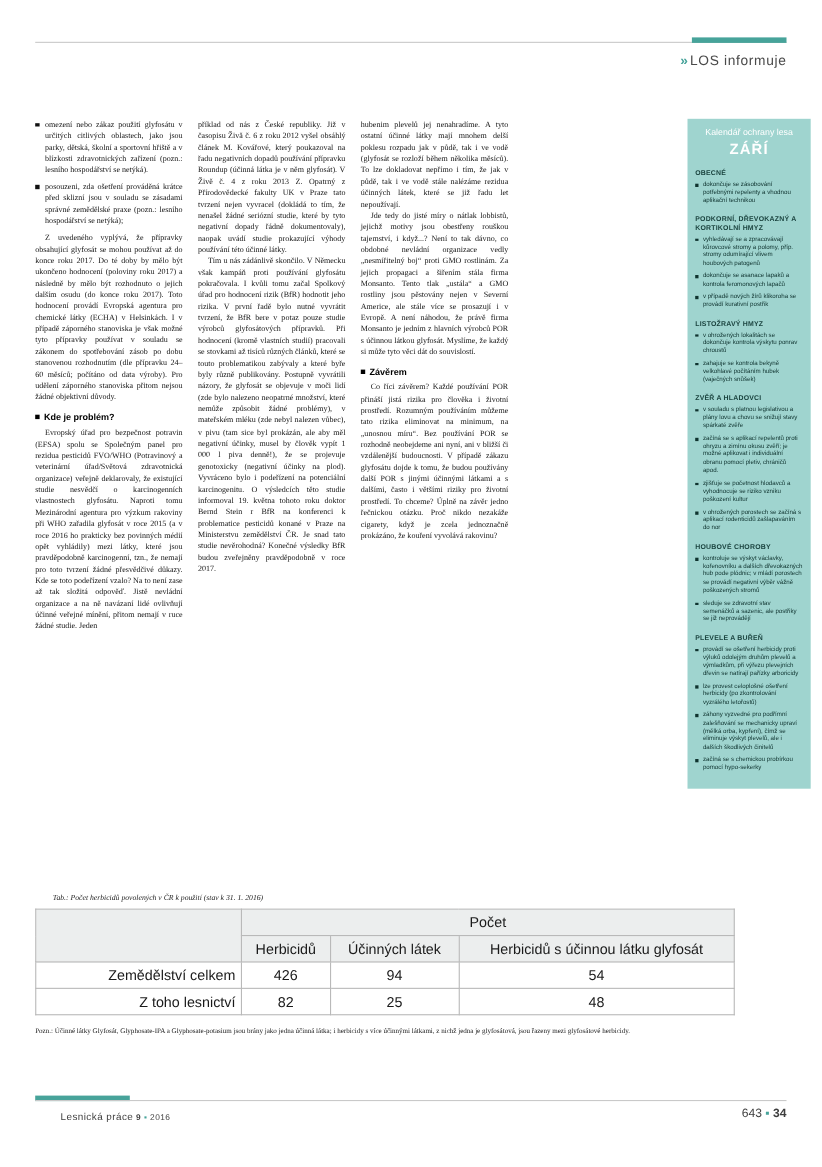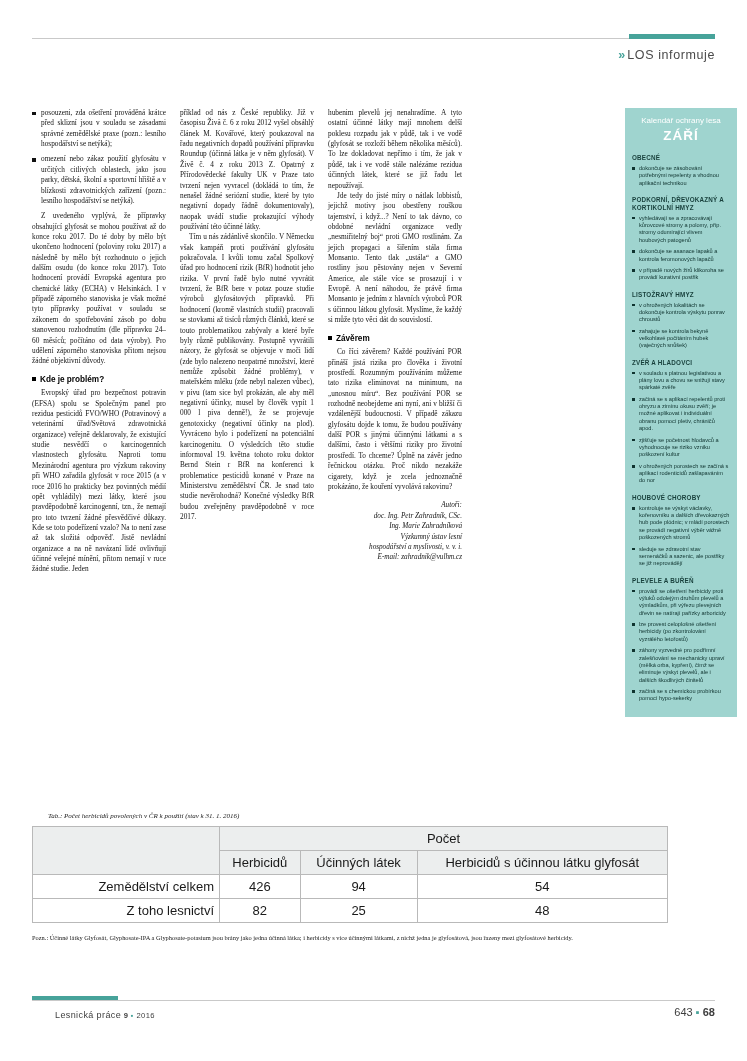--- a/index.html
+++ b/index.html
@@ -249,46 +249,38 @@
 <div class="page">
 
   <div class="header-rule"></div>
   <div class="header-accent"></div>
   <div class="header-title">
     <span class="chev">»</span><span>LOS informuje</span>
   </div>
 
   <div class="col" id="col1">
     <ul class="bullets">
+      <li>omezení nebo zákaz použití glyfosátu v určitých citlivých oblastech, jako jsou parky, dětská, školní a sportovní hřiště a v blízkosti zdravotnických zařízení (pozn.: lesního hospodářství se netýká).</li>
       <li>posouzeni, zda ošetření prováděná krátce před sklizní jsou v souladu se zásadami správné zemědělské praxe (pozn.: lesního hospodářství se netýká);</li>
-      <li>omezení nebo zákaz použití glyfosátu v určitých citlivých oblastech, jako jsou parky, dětská, školní a sportovní hřiště a v blízkosti zdravotnických zařízení (pozn.: lesního hospodářství se netýká).</li>
     </ul>
     <p>Z uvedeného vyplývá, že přípravky obsahující glyfosát se mohou používat až do konce roku 2017. Do té doby by mělo být ukončeno hodnocení (poloviny roku 2017) a následně by mělo být rozhodnuto o jejich dalším osudu (do konce roku 2017). Toto hodnocení provádí Evropská agentura pro chemické látky (ECHA) v Helsinkách. I v případě záporného stanoviska je však možné tyto přípravky používat v souladu se zákonem do spotřebování zásob po dobu stanovenou rozhodnutím (dle přípravku 24–60 měsíců; počítáno od data výroby). Pro udělení záporného stanoviska přitom nejsou žádné objektivní důvody.</p>
     <h4><span class="sq"></span><span>Kde je problém?</span></h4>
     <p>Evropský úřad pro bezpečnost potravin (EFSA) spolu se Společným panel pro rezidua pesticidů FVO/WHO (Potravinový a veterinární úřad/Světová zdravotnická organizace) veřejně deklarovaly, že existující studie nesvědčí o karcinogenních vlastnostech glyfosátu. Naproti tomu Mezinárodní agentura pro výzkum rakoviny při WHO zařadila glyfosát v roce 2015 (a v roce 2016 ho prakticky bez povinných médií opět vyhládily) mezi látky, které jsou pravděpodobně karcinogenní, tzn., že nemají pro toto tvrzení žádné přesvědčivé důkazy. Kde se toto podeřízení vzalo? Na to není zase až tak složitá odpověď. Jistě nevládní organizace a na ně navázaní lidé ovlivňují účinné veřejné mínění, přitom nemají v ruce žádné studie. Jeden</p>
   </div>
 
   <div class="col" id="col2">
     <p class="noindent">příklad od nás z České republiky. Již v časopisu Živă č. 6 z roku 2012 vyšel obsáhlý článek M. Kovářové, který poukazoval na řadu negativních dopadů používání přípravku Roundup (účinná látka je v něm glyfosát). V Živě č. 4 z roku 2013 Z. Opatrný z Přírodovědecké fakulty UK v Praze tato tvrzení nejen vyvracel (dokládá to tím, že nenašel žádné seriózní studie, které by tyto negativní dopady řádně dokumentovaly), naopak uvádí studie prokazující výhody používání této účinné látky.</p>
     <p>Tím u nás zádánlivě skončilo. V Německu však kampáň proti používání glyfosátu pokračovala. I kvůli tomu začal Spolkový úřad pro hodnocení rizik (BfR) hodnotit jeho rizika. V první řadě bylo nutné vyvrátit tvrzení, že BfR bere v potaz pouze studie výrobců glyfosátových přípravků. Při hodnocení (kromě vlastních studií) pracovali se stovkami až tisíců různých článků, které se touto problematikou zabývaly a které byře byly různě publikovány. Postupně vyvrátili názory, že glyfosát se objevuje v moči lidí (zde bylo nalezeno neopatrné množství, které nemůže způsobit žádné problémy), v mateřském mléku (zde nebyl nalezen vůbec), v pivu (tam sice byl prokázán, ale aby měl negativní účinky, musel by člověk vypít 1 000 l piva denně!), že se projevuje genotoxicky (negativní účinky na plod). Vyvráceno bylo i podeřízení na potenciální karcinogenitu. O výsledcích těto studie informoval 19. května tohoto roku doktor Bernd Stein r BfR na konferenci k problematice pesticidů konané v Praze na Ministerstvu zemědělství ČR. Je snad tato studie nevěrohodná? Konečné výsledky BfR budou zveřejněny pravděpodobně v roce 2017.</p>
   </div>
 
   <div class="col" id="col3">
     <p class="noindent">hubenim plevelů jej nenahradíme. A tyto ostatní účinné látky mají mnohem delší poklesu rozpadu jak v půdě, tak i ve vodě (glyfosát se rozloží během několika měsíců). To lze dokladovat nepřímo i tím, že jak v půdě, tak i ve vodě stále nalézáme rezidua účinných látek, které se již řadu let nepoužívají.</p>
     <p>Jde tedy do jisté míry o nátlak lobbistů, jejichž motivy jsou obestřeny rouškou tajemství, i když...? Není to tak dávno, co obdobné nevládní organizace vedly „nesmiřitelný boj“ proti GMO rostlinám. Za jejich propagaci a šiřením stála firma Monsanto. Tento tlak „ustála“ a GMO rostliny jsou pěstovány nejen v Severní Americe, ale stále více se prosazují i v Evropě. A není náhodou, že právě firma Monsanto je jedním z hlavních výrobců POR s účinnou látkou glyfosát. Myslíme, že každý si může tyto věci dát do souvislostí.</p>
     <h4><span class="sq"></span><span>Závěrem</span></h4>
     <p>Co říci závěrem? Každé používání POR přináší jistá rizika pro člověka i životní prostředí. Rozumným používáním můžeme tato rizika eliminovat na minimum, na „unosnou míru“. Bez používání POR se rozhodně neobejdeme ani nyní, ani v bližší či vzdálenější budoucnosti. V případě zákazu glyfosátu dojde k tomu, že budou používány další POR s jinými účinnými látkami a s dalšími, často i většími riziky pro životní prostředí. To chceme? Úplně na závěr jedno řečnickou otázku. Proč nikdo nezakáže cigarety, když je zcela jednoznačně prokázáno, že kouření vyvolává rakovinu?</p>
-    <div class="authors">
-      <div>Autoři:</div>
-      <div>doc. Ing. Petr Zahradník, CSc.</div>
-      <div>Ing. Marie Zahradníková</div>
-      <div>Výzkumný ústav lesní</div>
-      <div>hospodářství a myslivosti, v. v. i.</div>
-      <div>E-mail: zahradnik@vulhm.cz</div>
-    </div>
   </div>
 
   <aside class="sidebar">
     <div class="sb-title">
       <span>Kalendář ochrany lesa</span>
       <span class="big">ZÁŘÍ</span>
     </div>
 
     <div class="sb-sec">OBECNÉ</div>
     <ul class="sb-list">
@@ -363,16 +355,16 @@
   <div class="footer-rule"></div>
   <div class="footer-left">
     <span class="sc">Lesnická práce</span>
     <b>9</b>
     <span class="sep">▪</span>
     <span>2016</span>
   </div>
   <div class="footer-right">
     <span>643</span>
     <span class="sep">▪</span>
-    <b>68</b>
+    <b>34</b>
   </div>
 
 </div>
 
 </body></html>

